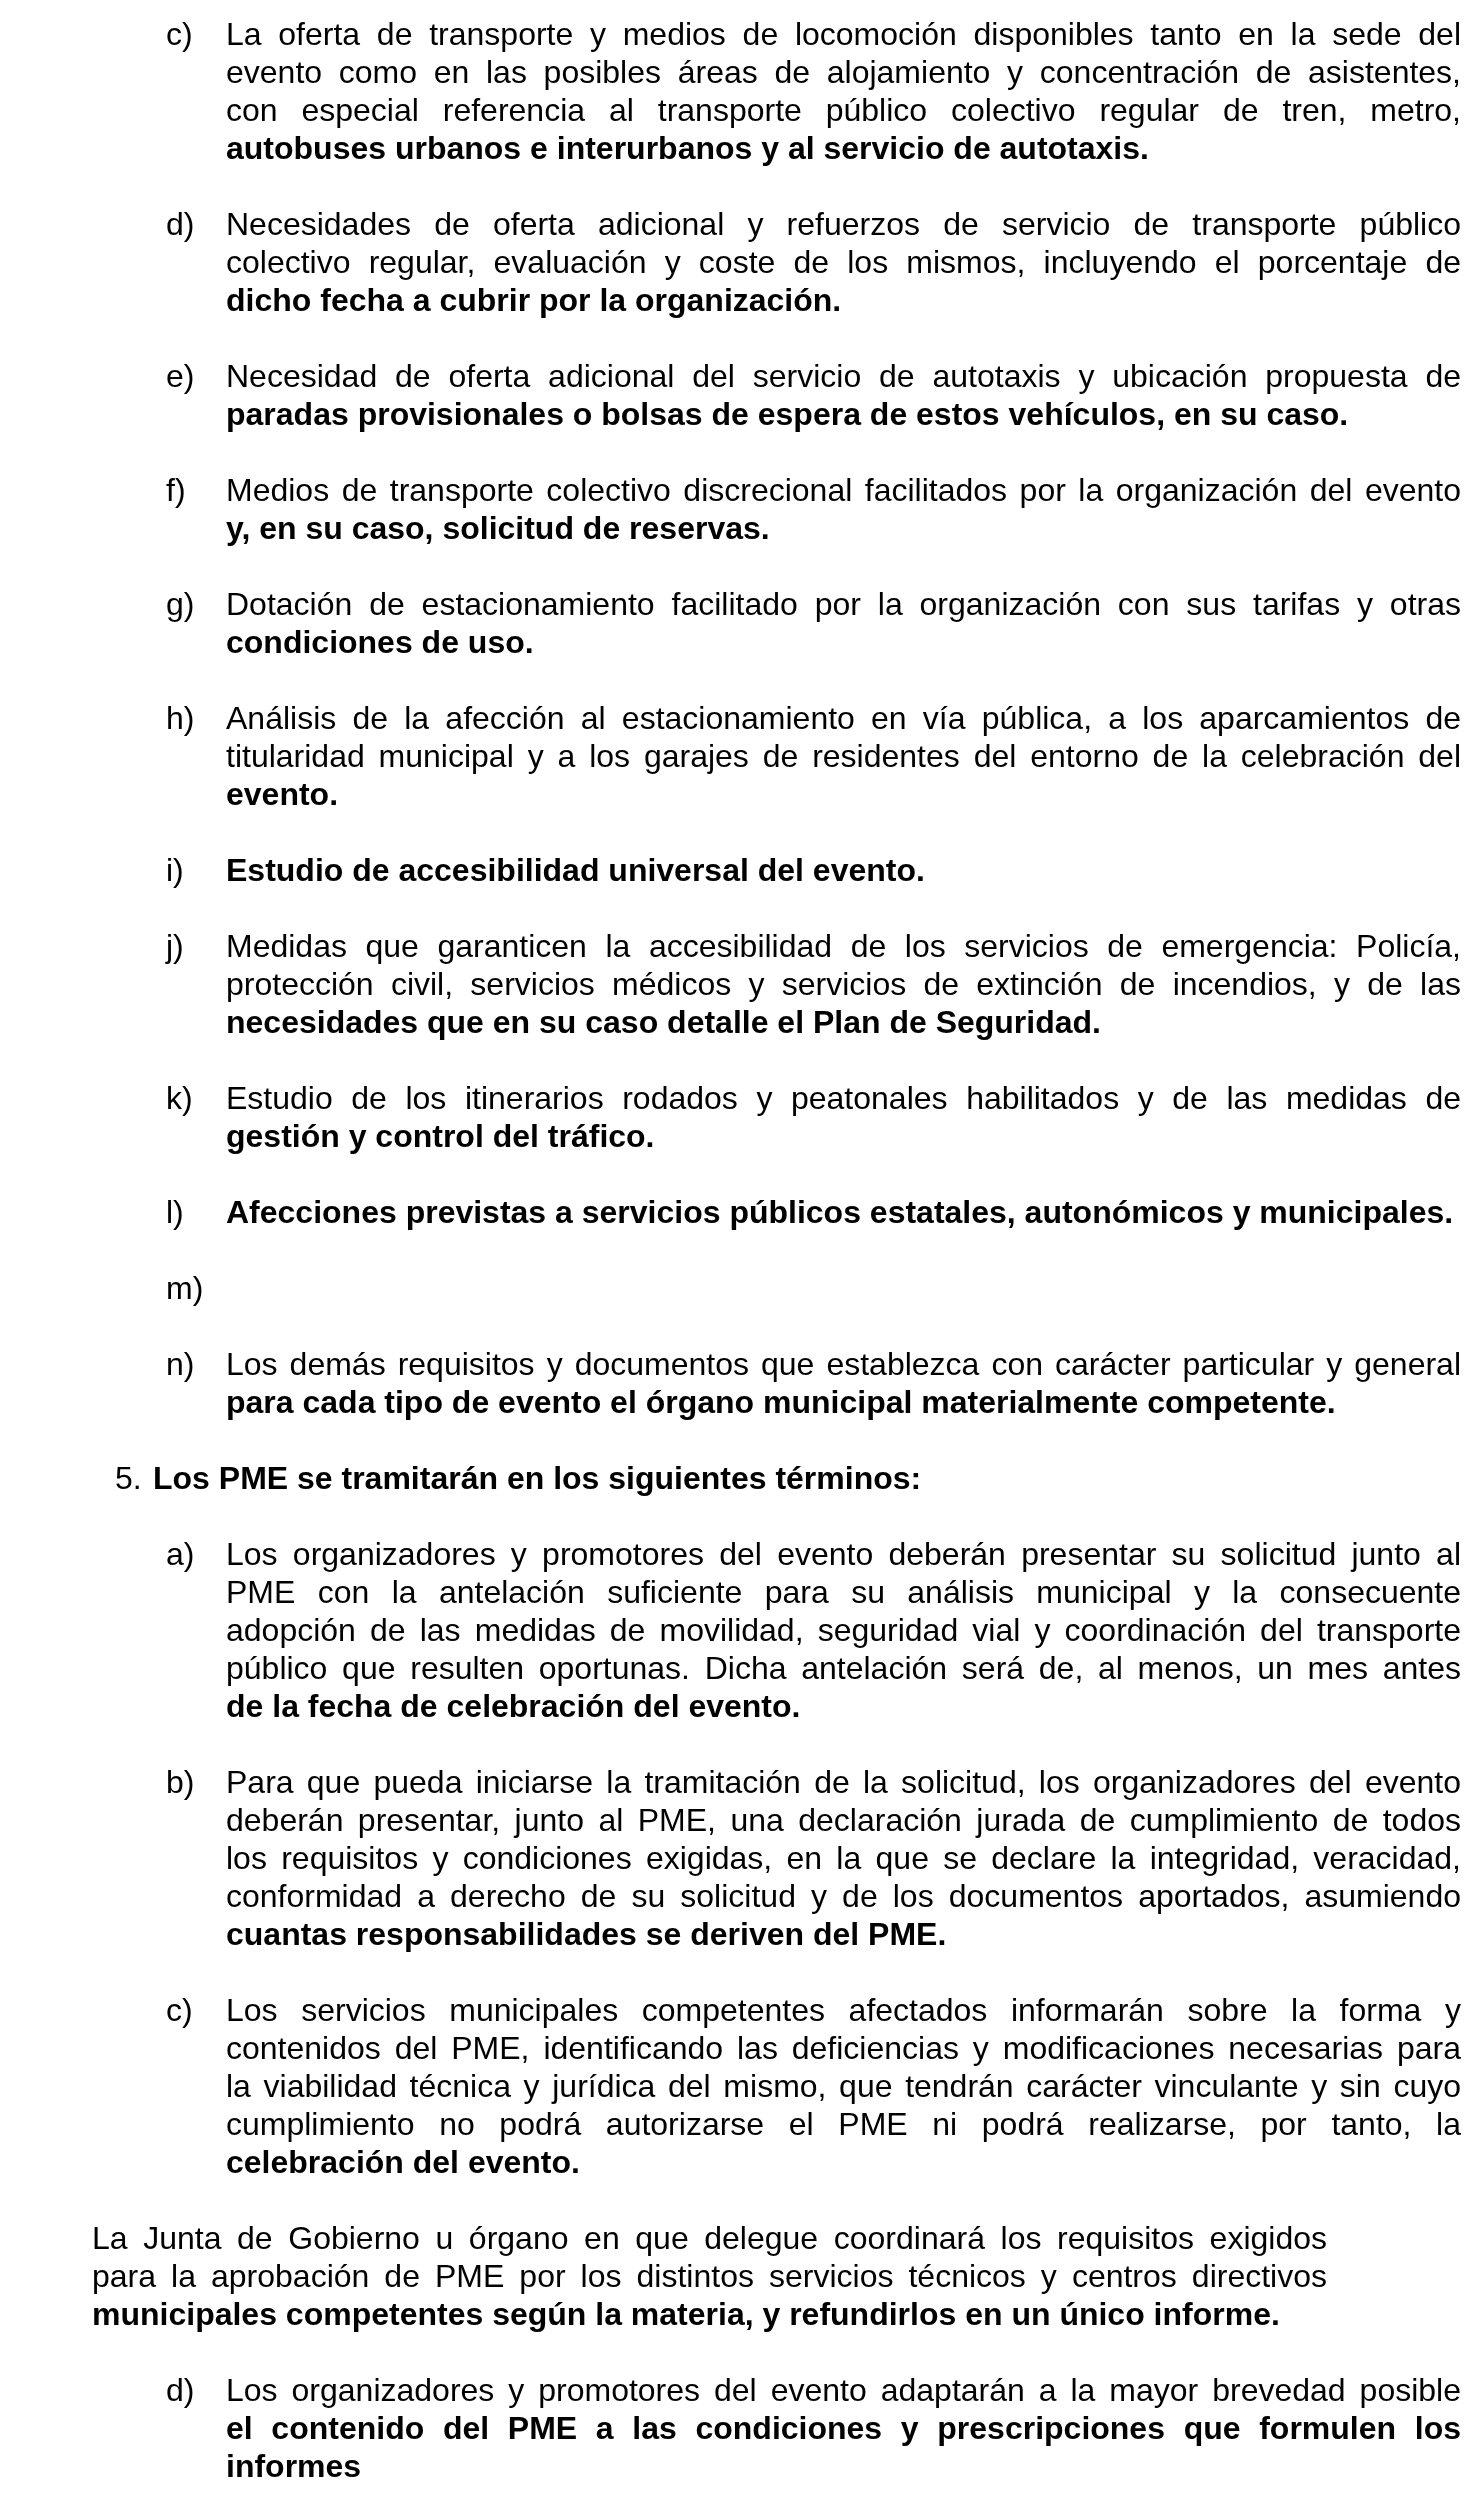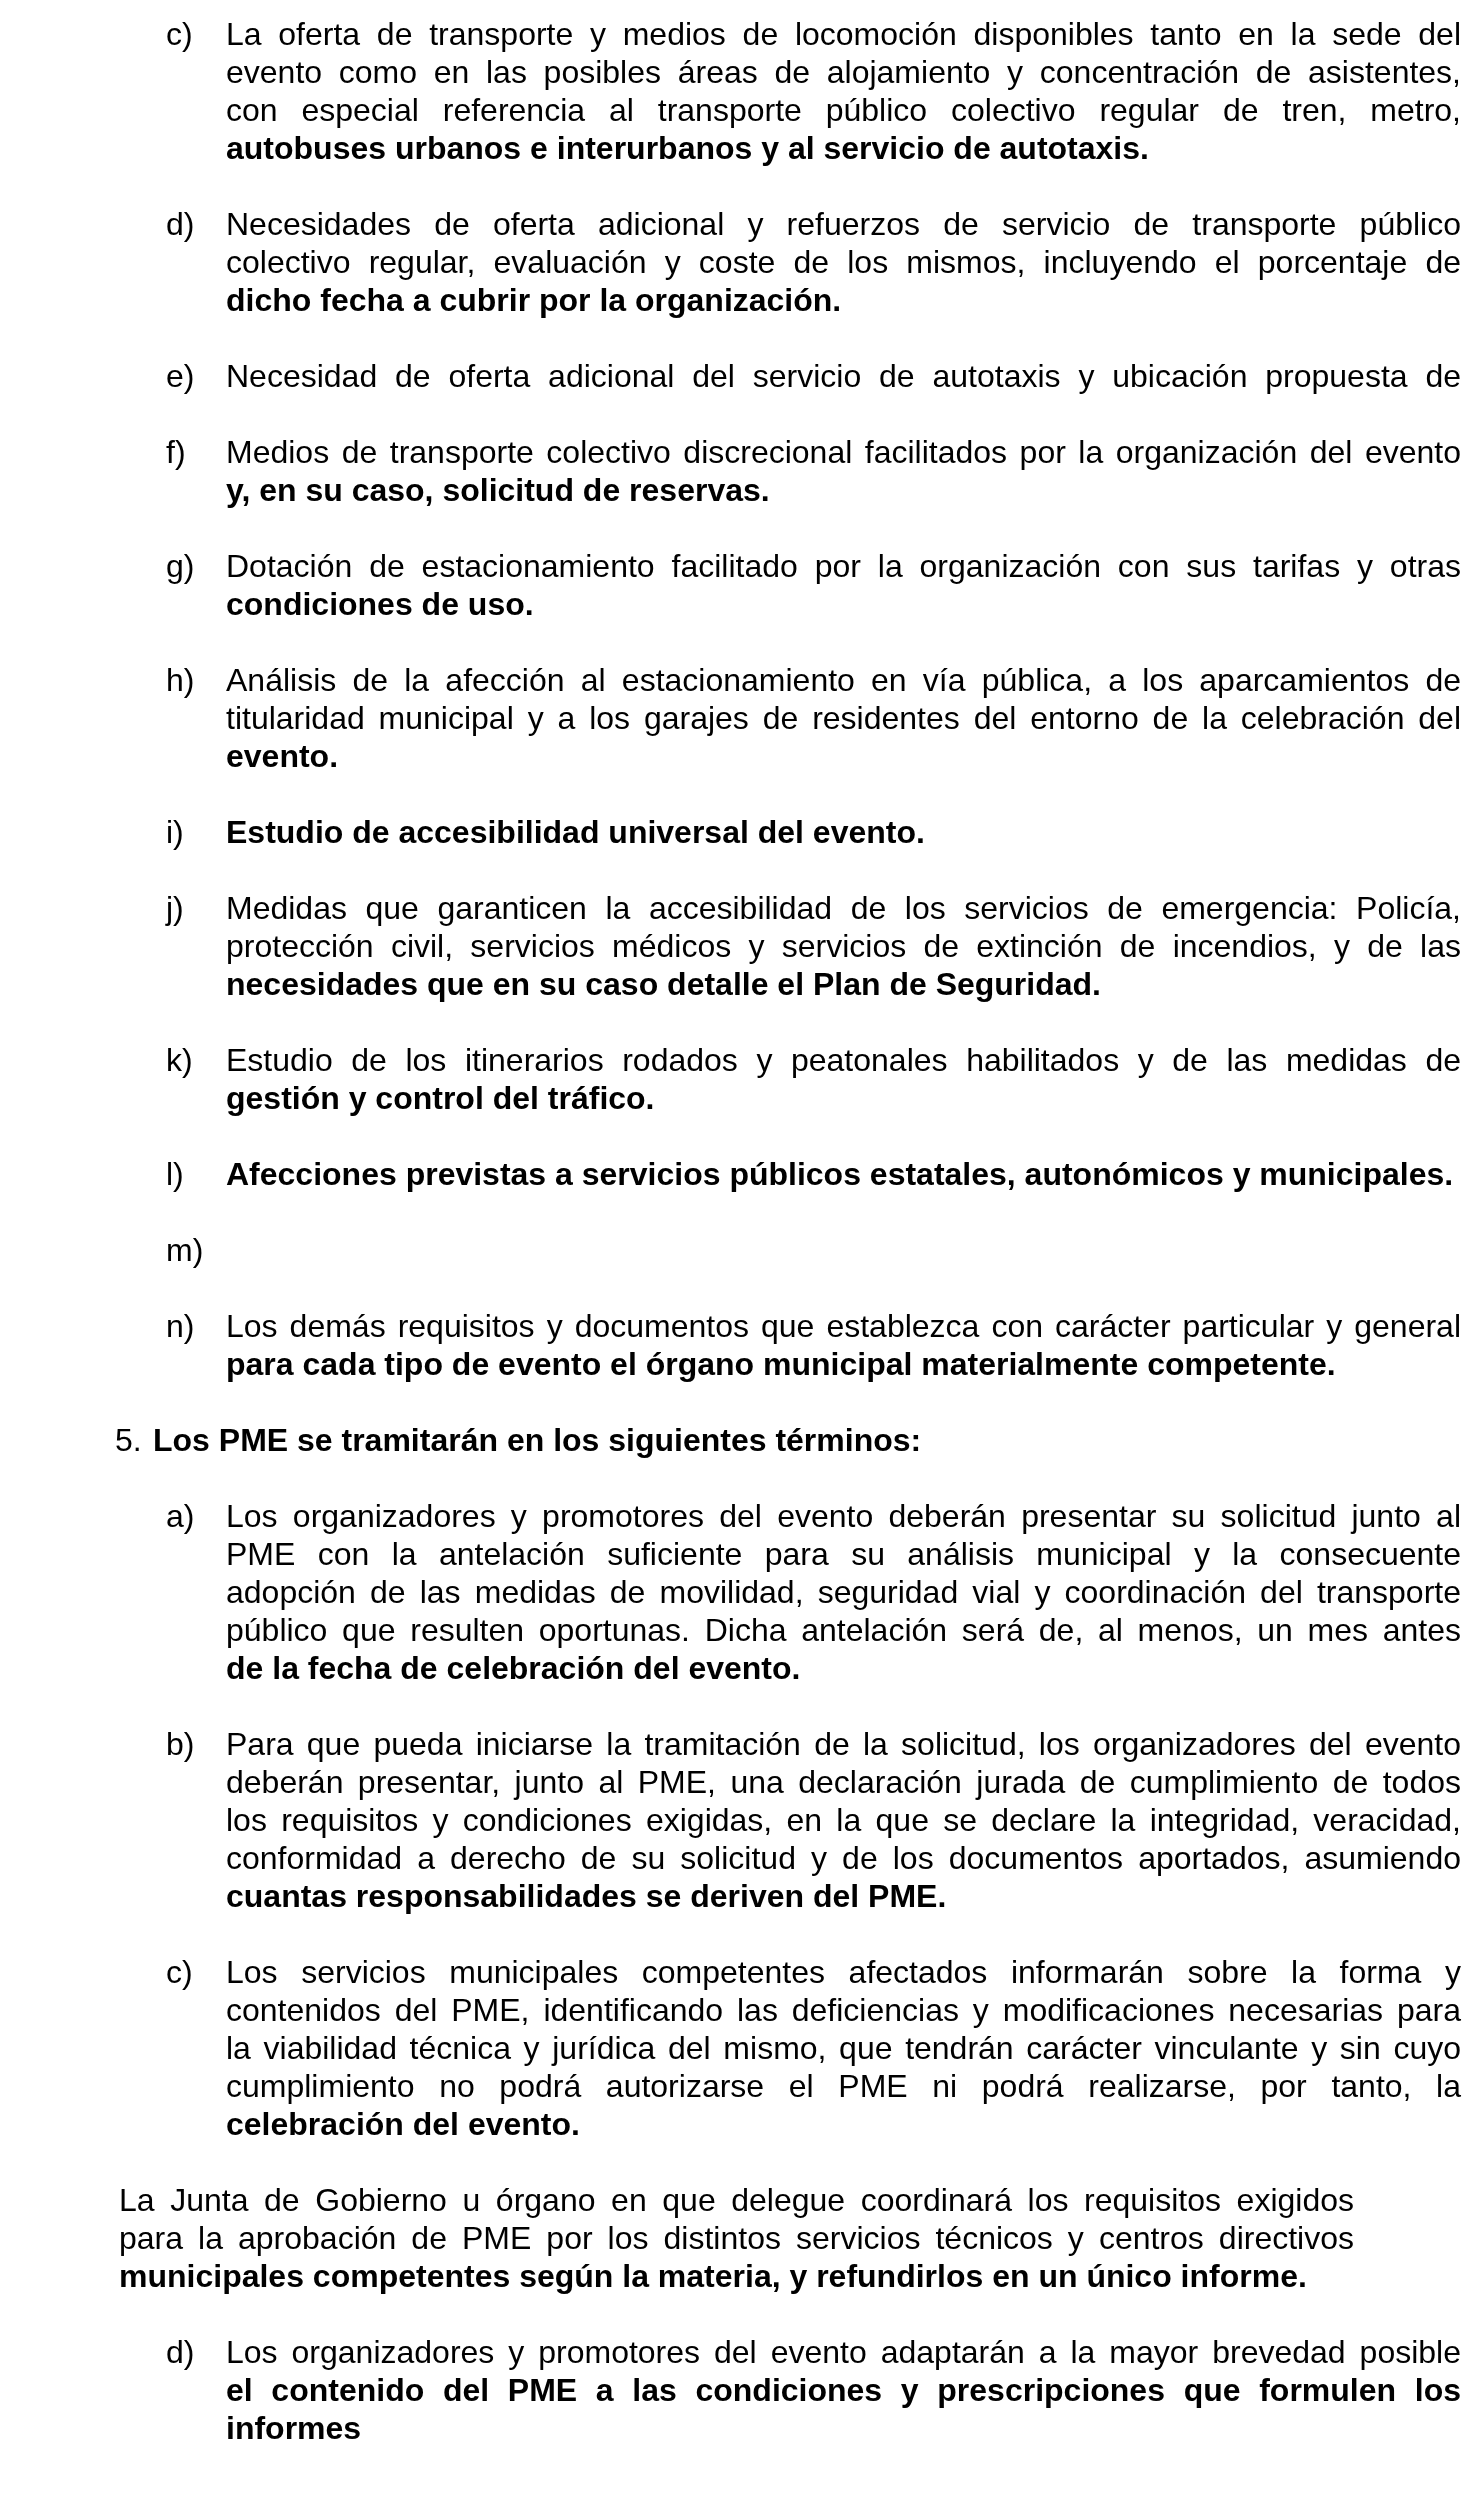--- a/index.html
+++ b/index.html
@@ -35,21 +35,21 @@
   .block.list-item { padding-left: 166px; }
   .block.list-item .label { width: 54px; }
   .block.list-item .body { width: 1235px; margin-left: 6px; }
 
   
   .block.section { padding-left: 115px; }
   .block.section .label { width: 38px; }
   .block.section .body { width: 1316px; }
 
   
-  .block.continuation { padding-left: 119px; align-items: center; }
+  .block.continuation { padding-left: 92px; align-items: center; }
   .block.continuation .body { width: 1235px; }
 
   .line {
     text-align: justify;
     text-align-last: justify;
   }
   .line.last {
     text-align-last: left;
     font-weight: bold;
   }
@@ -73,20 +73,21 @@
         <div class="body">
           <div class="line">Necesidades de oferta adicional y refuerzos de servicio de transporte público</div>
           <div class="line">colectivo regular, evaluación y coste de los mismos, incluyendo el porcentaje de</div>
           <div class="line last">dicho fecha a cubrir por la organización.</div>
         </div>
       </div>
       <div class="block list-item">
         <span class="label">e)</span>
         <div class="body">
           <div class="line">Necesidad de oferta adicional del servicio de autotaxis y ubicación propuesta de</div>
+          <div class="line last">paradas provisionales o bolsas de espera de estos vehículos, en su caso.</div>
         </div>
       </div>
       <div class="block list-item">
         <span class="label">f)</span>
         <div class="body">
           <div class="line">Medios de transporte colectivo discrecional facilitados por la organización del evento</div>
           <div class="line last">y, en su caso, solicitud de reservas.</div>
         </div>
       </div>
       <div class="block list-item">

